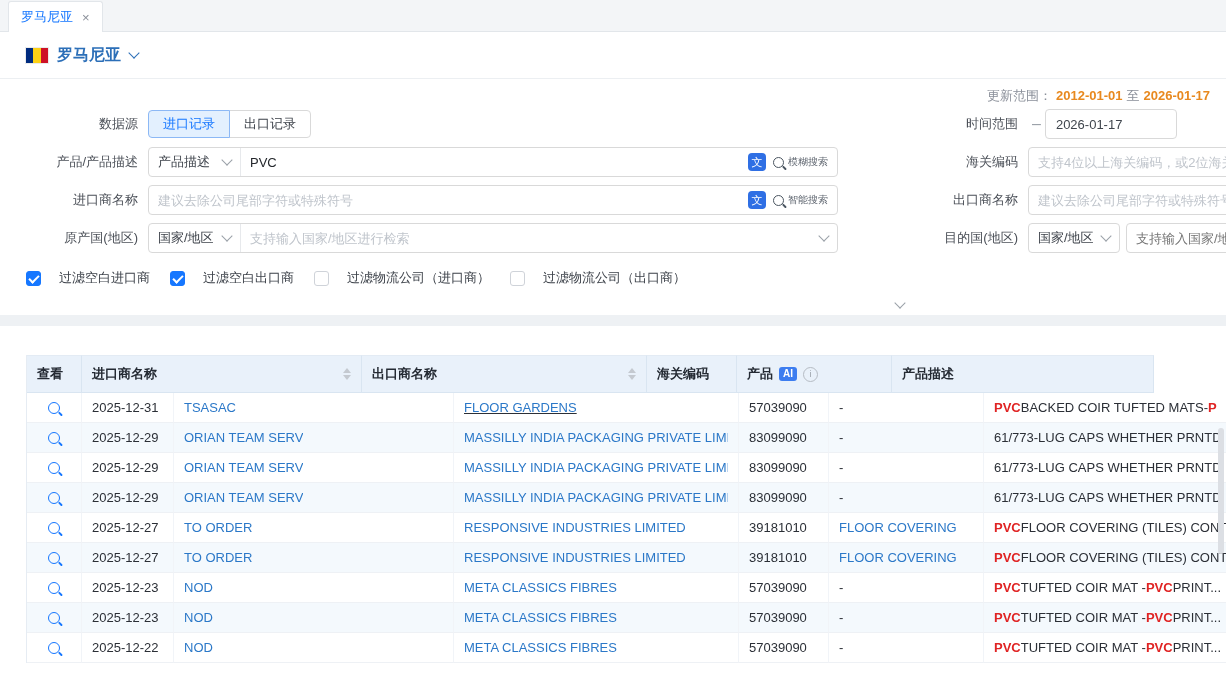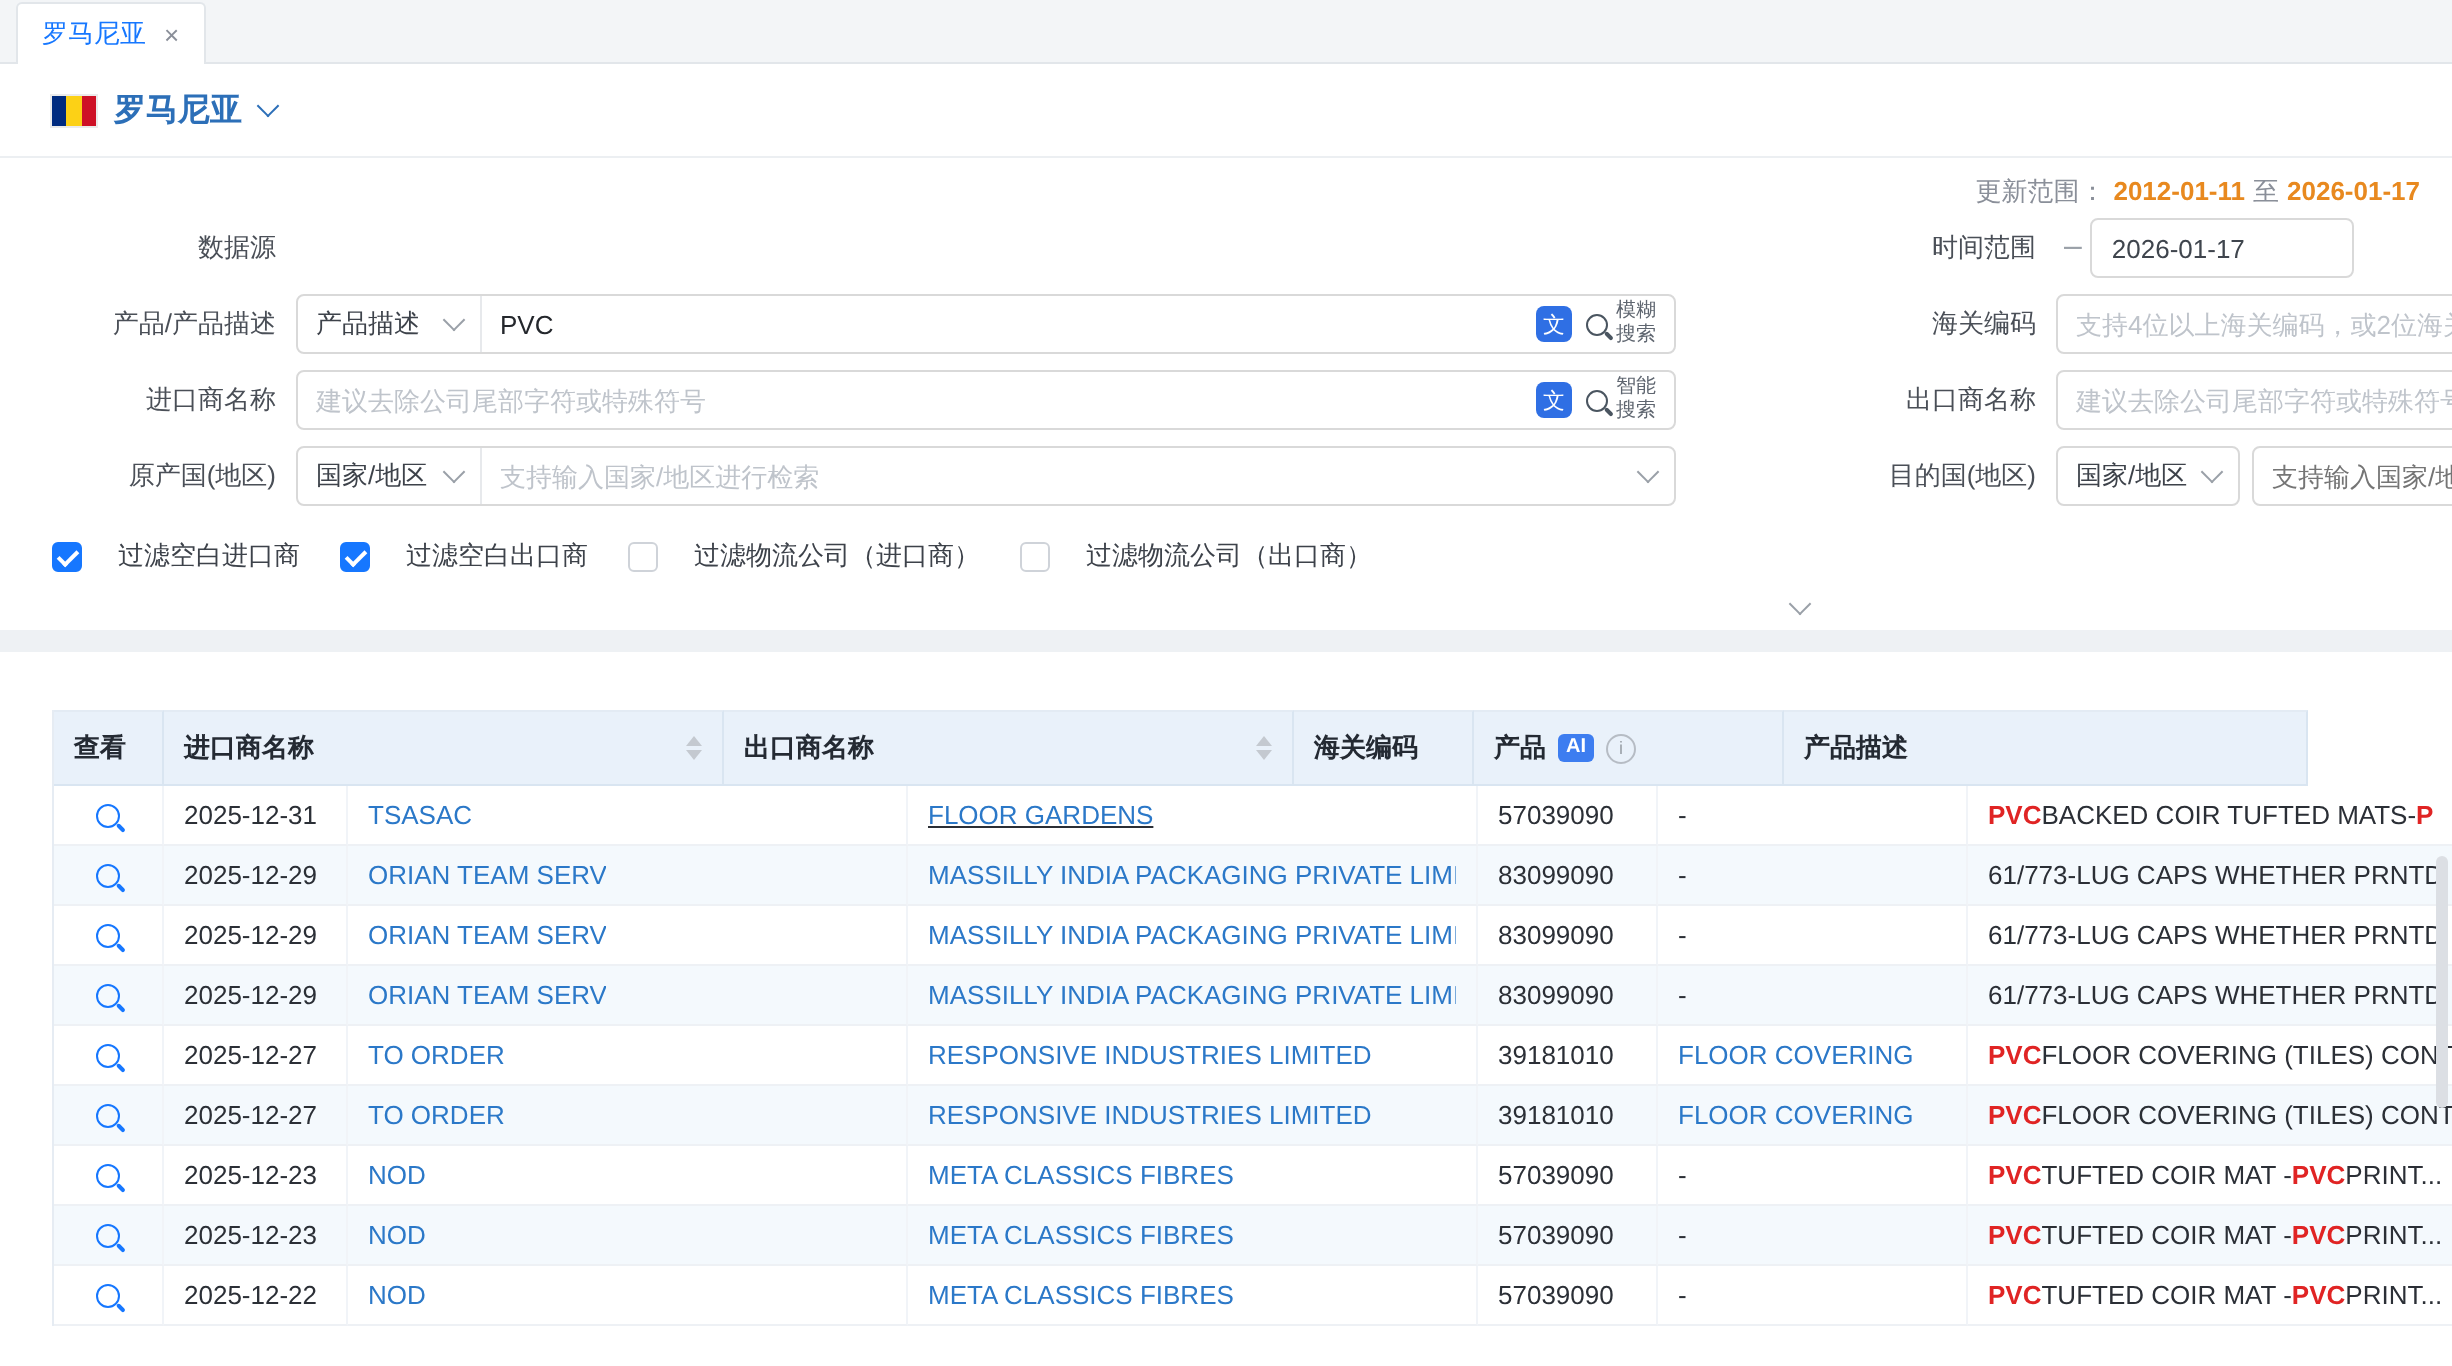--- a/index.html
+++ b/index.html
@@ -42,21 +42,21 @@
 
   .combo{display:flex;align-items:center;border:1px solid #d9d9d9;border-radius:4px;height:30px;width:690px;background:#fff;box-sizing:border-box;flex:none;}
   .combo-select{width:92px;height:100%;padding:0 9px;display:flex;justify-content:space-between;align-items:center;border-right:1px solid #e7e9ec;color:#3d424a;font-size:13px;box-sizing:border-box;cursor:pointer;flex:none;}
   .combo input{flex:1;min-width:0;border:none;outline:none;padding:0 9px;font-size:13px;color:#24272c;font-family:inherit;background:transparent;}
   .combo input::placeholder,.datebox input::placeholder,.r-input::placeholder{color:#bfc4cb;}
   .suffix{display:flex;align-items:center;gap:7px;padding:0 9px;flex:none;}
   .trans-icon{width:18px;height:18px;background:#2f6fe4;border-radius:4px;color:#fff;font-size:11px;display:flex;align-items:center;justify-content:center;cursor:pointer;flex:none;}
   .mag{position:relative;width:9px;height:9px;border:1.7px solid currentColor;border-radius:50%;display:inline-block;flex:none;}
   .mag::after{content:"";position:absolute;width:5px;height:1.7px;background:currentColor;transform:rotate(45deg);right:-4px;bottom:-2px;border-radius:1px;}
   .searchbtn{display:flex;align-items:center;gap:4px;color:#4a5560;cursor:pointer;}
-  .stack{display:flex;flex-direction:column;font-size:10px;color:#5f6670;line-height:1.2;}
+  .stack{display:flex;flex-direction:row;font-size:10px;color:#5f6670;line-height:1.2;}
 
   .r-input{height:30px;border:1px solid #d9d9d9;border-radius:4px;padding:0 9px;font-size:13px;width:320px;box-sizing:border-box;outline:none;color:#24272c;font-family:inherit;flex:none;}
   .r-select{display:flex;align-items:center;justify-content:space-between;border:1px solid #d9d9d9;border-radius:4px;height:30px;width:92px;padding:0 9px;font-size:13px;color:#3d424a;box-sizing:border-box;margin-right:6px;cursor:pointer;flex:none;}
   .r-combo-input{height:30px;border:1px solid #d9d9d9;border-radius:4px;padding:0 9px;font-size:13px;width:240px;box-sizing:border-box;outline:none;color:#24272c;font-family:inherit;flex:none;}
 
   .cbrow{display:flex;align-items:center;margin:14px 0 0 0;height:22px;}
   .cb{display:flex;align-items:center;gap:18px;margin-right:20px;font-size:13px;color:#3d424a;cursor:pointer;}
   .box{position:relative;width:15px;height:15px;border:1px solid #cfd3d9;border-radius:3px;background:#fff;box-sizing:border-box;flex:none;}
   .box.checked{background:#1677ff;border-color:#1677ff;}
   .box.checked::after{content:"";position:absolute;left:4px;top:1px;width:4px;height:8px;border-right:2px solid #fff;border-bottom:2px solid #fff;transform:rotate(45deg);}
@@ -107,25 +107,29 @@
         <i class="b"></i>
         <i class="y"></i>
         <i class="r"></i>
       </span>
     <span class="app-title">罗马尼亚</span>
     <span class="chev blue"></span>
   </div>
 
   <div class="filter">
     <div class="update-range">
-      <span>更新范围：</span><span class="orange">2012-01-11</span><span>至</span><span class="orange">2026-01-17</span>
+      <span>更新范围：</span><span class="orange">2012-01-01</span><span>至</span><span class="orange">2026-01-17</span>
     </div>
 
     <div class="frow">
       <span class="flabel">数据源</span>
+      <div class="seg">
+        <div class="seg-btn active">进口记录</div>
+        <div class="seg-btn">出口记录</div>
+      </div>
       <div class="rgroup">
         <span class="rlabel">时间范围</span>
         <span class="dash">–</span>
         <div class="datebox">
           <input value="2026-01-17" style="">
         </div>
       </div>
     </div>
 
     <div class="frow">

